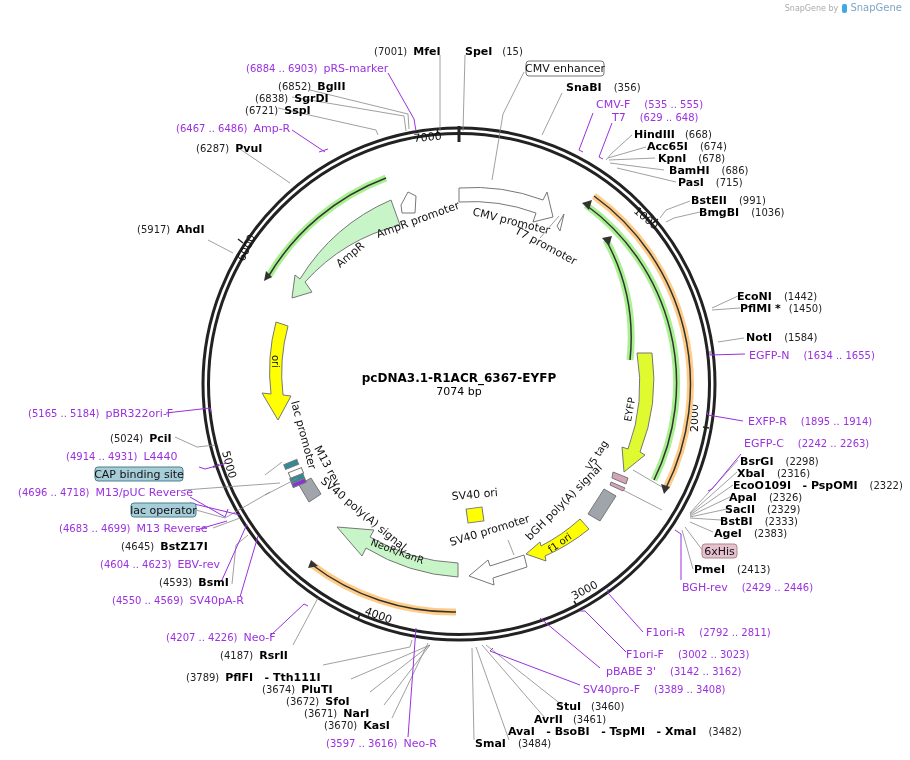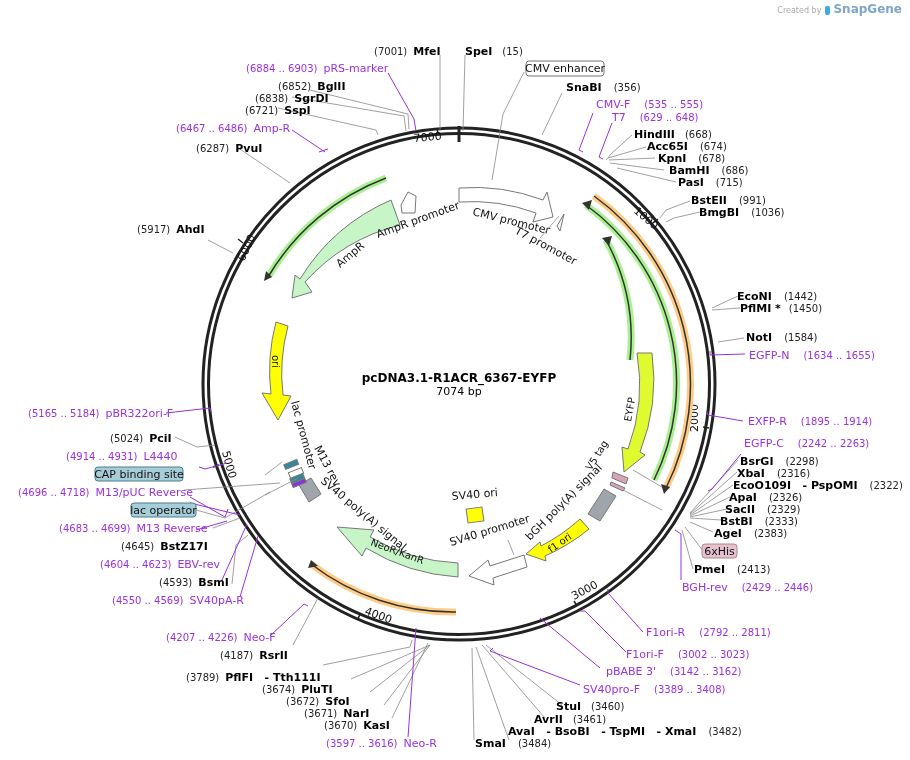--- a/index.html
+++ b/index.html
@@ -5,28 +5,28 @@
   html,body{margin:0;padding:0;background:#fff;}
   #root{position:relative;width:910px;height:760px;overflow:hidden;background:#fff;font-family:"DejaVu Sans","Liberation Sans",sans-serif;}
   svg{position:absolute;left:0;top:0;}
   .lbl{font-family:"DejaVu Sans",sans-serif;font-size:11px;}
   .enz{font-weight:bold;fill:#000;font-size:11px;}
   .pos{fill:#222;font-size:10px;}
   .pr{fill:#9b30e0;font-size:11px;}
   .prp{fill:#9b30e0;font-size:10px;}
   .feat{font-size:11px;fill:#111;}
   .credit{position:absolute;right:8px;top:2px;font-size:8px;color:#aaa;font-family:"DejaVu Sans",sans-serif;}
-  .credit b{color:#7ea5c8;font-weight:bold;font-size:12px;}
+  .credit b{color:#7ea5c8;font-weight:normal;font-size:10px;}
 </style>
 </head>
 <body>
 
 <div id="root">
   <div class="credit">
-    <span>Created by</span>
+    <span>SnapGene by</span>
     <span style="display:inline-block;width:5px;height:9px;background:#3fa9e0;border-radius:2px;vertical-align:middle;margin:0 1px;"></span>
     <b>SnapGene</b>
   </div>
 
 <svg width="910" height="760" viewBox="0 0 910 760" xmlns="http://www.w3.org/2000/svg">
 
   <g>
     <circle cx="459" cy="384" r="256" fill="none" stroke="#222" stroke-width="3"></circle>
     <circle cx="459" cy="384" r="250.5" fill="none" stroke="#222" stroke-width="3"></circle>
   </g>

